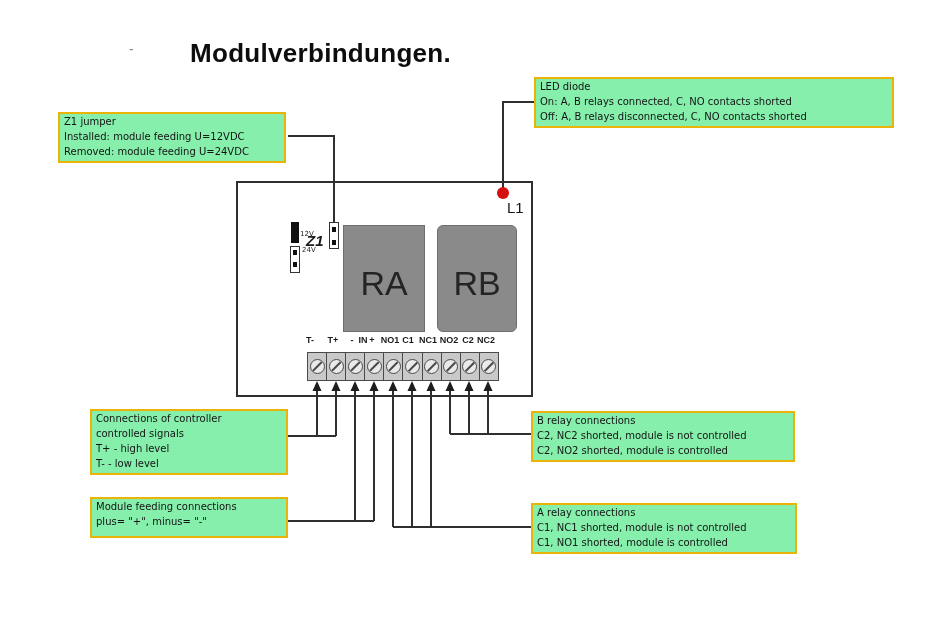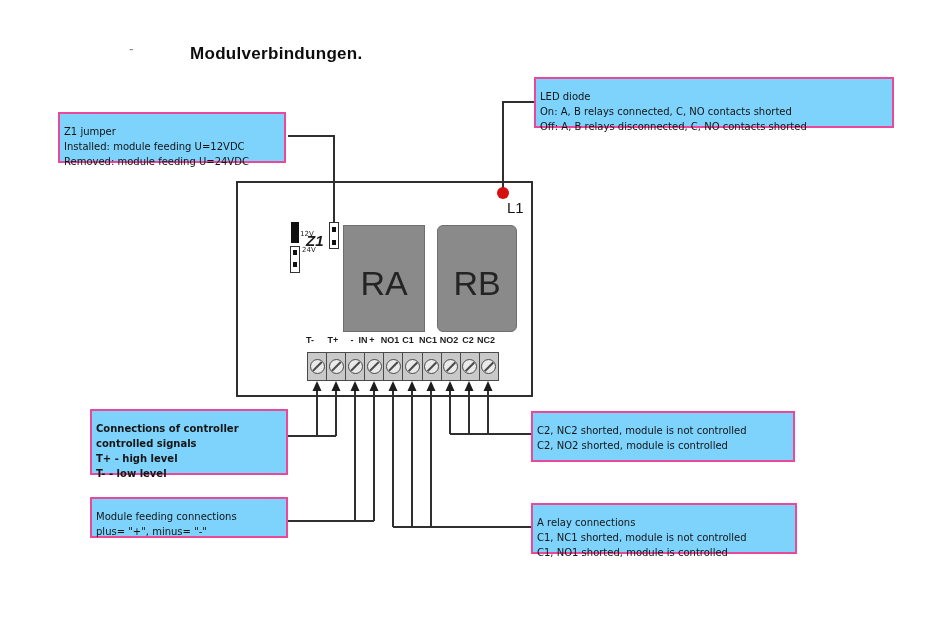--- a/index.html
+++ b/index.html
@@ -10,37 +10,37 @@
     background: #ffffff;
     font-family: "Liberation Sans", sans-serif;
     color: #111;
     overflow: hidden;
   }
   .title-dash {
     position: absolute; left: 129px; top: 41px;
     color: #8a8a8a; font-size: 14px;
   }
   .page-title {
-    position: absolute; left: 190px; top: 44px;
-    font-size: 17px; font-weight: bold; color: #0d0d0d;
+    position: absolute; left: 190px; top: 38px;
+    font-size: 26px; font-weight: bold; color: #0d0d0d;
     letter-spacing: 0.3px;
   }
   .callout {
     position: absolute;
-    background: #7dd3fc;
-    border: 2px solid #ec4899;
-    padding: 10px 4px;
+    background: #86efac;
+    border: 2px solid #eab308;
+    padding: 0 4px;
     font: 10px/15px "DejaVu Sans", sans-serif;
     color: #141414;
     z-index: 2;
   }
   .cl-line { white-space: nowrap; }
   .callout.z1   { left: 58px;  top: 112px; width: 228px; height: 51px; }
   .callout.led  { left: 534px; top: 77px;  width: 360px; height: 51px; }
-  .callout.ctrl { left: 90px;  top: 409px; width: 198px; height: 66px; font-weight: bold; }
+  .callout.ctrl { left: 90px;  top: 409px; width: 198px; height: 66px; }
   .callout.feed { left: 90px;  top: 497px; width: 198px; height: 41px; }
   .callout.brel { left: 531px; top: 411px; width: 264px; height: 51px; }
   .callout.arel { left: 531px; top: 503px; width: 266px; height: 51px; }
 
   .module {
     position: absolute;
     left: 236px; top: 181px; width: 297px; height: 216px;
     border: 2px solid #2f2f2f;
     background: #ffffff;
     z-index: 1;
@@ -128,20 +128,21 @@
     <div class="cl-line">T+ - high level</div>
     <div class="cl-line">T- - low level</div>
   </div>
 
   <div class="callout feed">
     <div class="cl-line">Module feeding connections</div>
     <div class="cl-line">plus= "+", minus= "-"</div>
   </div>
 
   <div class="callout brel">
+    <div class="cl-line">B relay connections</div>
     <div class="cl-line">C2, NC2 shorted, module is not controlled</div>
     <div class="cl-line">C2, NO2 shorted, module is controlled</div>
   </div>
 
   <div class="callout arel">
     <div class="cl-line">A relay connections</div>
     <div class="cl-line">C1, NC1 shorted, module is not controlled</div>
     <div class="cl-line">C1, NO1 shorted, module is controlled</div>
   </div>
 

